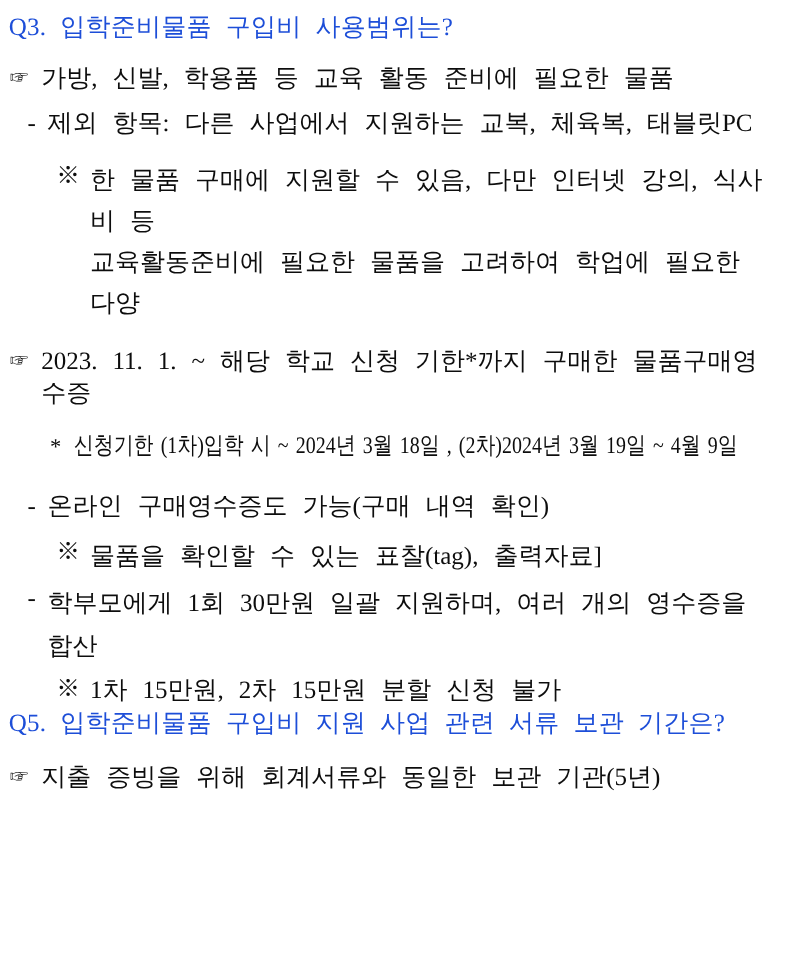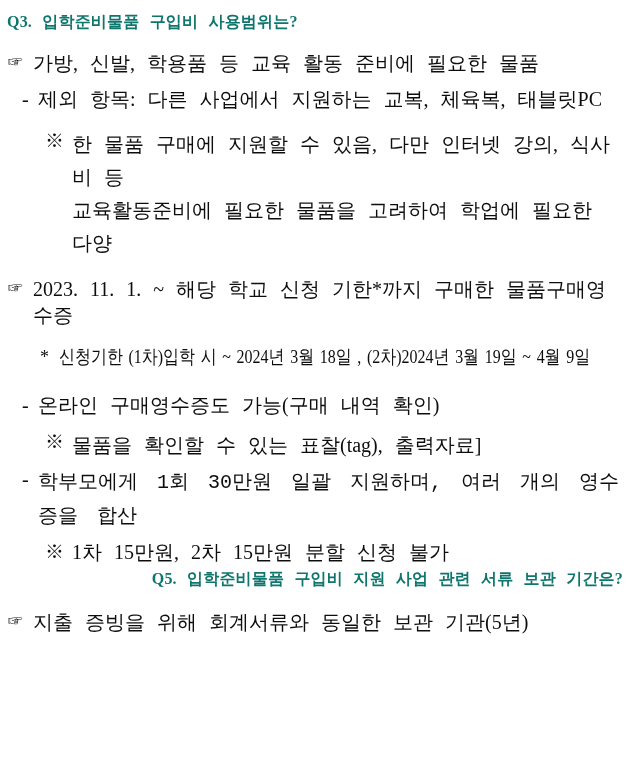--- a/index.html
+++ b/index.html
@@ -13,24 +13,24 @@
     width: 635px;
     height: 780px;
     padding: 8px 12px 0 7px;
     overflow: hidden;
     background: #ffffff;
     font-family: "Liberation Serif", "DejaVu Serif", serif;
     color: #0d0d0d;
   }
   h2.q-heading {
     margin: 0;
-    font-size: 16px;
+    font-size: 20px;
     line-height: 28px;
-    font-weight: bold;
-    color: #0f766e;
+    font-weight: normal;
+    color: #1d4ed8;
     word-spacing: 6px;
     letter-spacing: 0.2px;
     white-space: nowrap;
   }
   .ln {
     display: flex;
     align-items: flex-start;
     font-size: 20px;
     line-height: 26px;
     word-spacing: 7px;
@@ -38,41 +38,41 @@
   .ln .mk { flex: none; }
   .ln .tx { flex: 1 1 auto; }
   .b { font-weight: normal; }
 
   .pointer .mk { width: 26px; font-size: 17px; line-height: 26px; }
   .dash { margin-left: 15px; }
   .dash .mk { width: 16px; }
   .note { margin-left: 38px; }
   .note .mk { width: 27px; font-size: 19px; }
   .note .nl { display: block; line-height: 33px; }
-  .multiline .nl { display: block; line-height: 34px; font-family: Liberation Mono, monospace; }
+  .multiline .nl { display: block; line-height: 34px; }
   .star { margin-left: 33px; }
   .star .mk { width: 19px; font-size: 18px; }
   .star .tx {
     transform: scaleX(0.84);
     transform-origin: 0 50%;
     white-space: nowrap;
     font-size: 19px;
     word-spacing: 2px;
   }
 
   
   .mt-a { margin-top: 14px; }
   .mt-b { margin-top: 10px; }
   .mt-c { margin-top: 16px; }
   .mt-d { margin-top: 37px; }
   .mt-e { margin-top: 22px; }
   .mt-f { margin-top: 11px; }
   .mt-g { margin-top: 4px; }
   .mt-h { margin-top: 5px; }
-  .mt-i { margin-top: 49px; text-align: right; }
+  .mt-i { margin-top: 49px; }
 </style>
 </head>
 <body>
 
 <div class="page">
 
   <section>
     <h2 class="q-heading">Q3. 입학준비물품 구입비 사용범위는?</h2>
 
     <div class="ln pointer mt-a">

